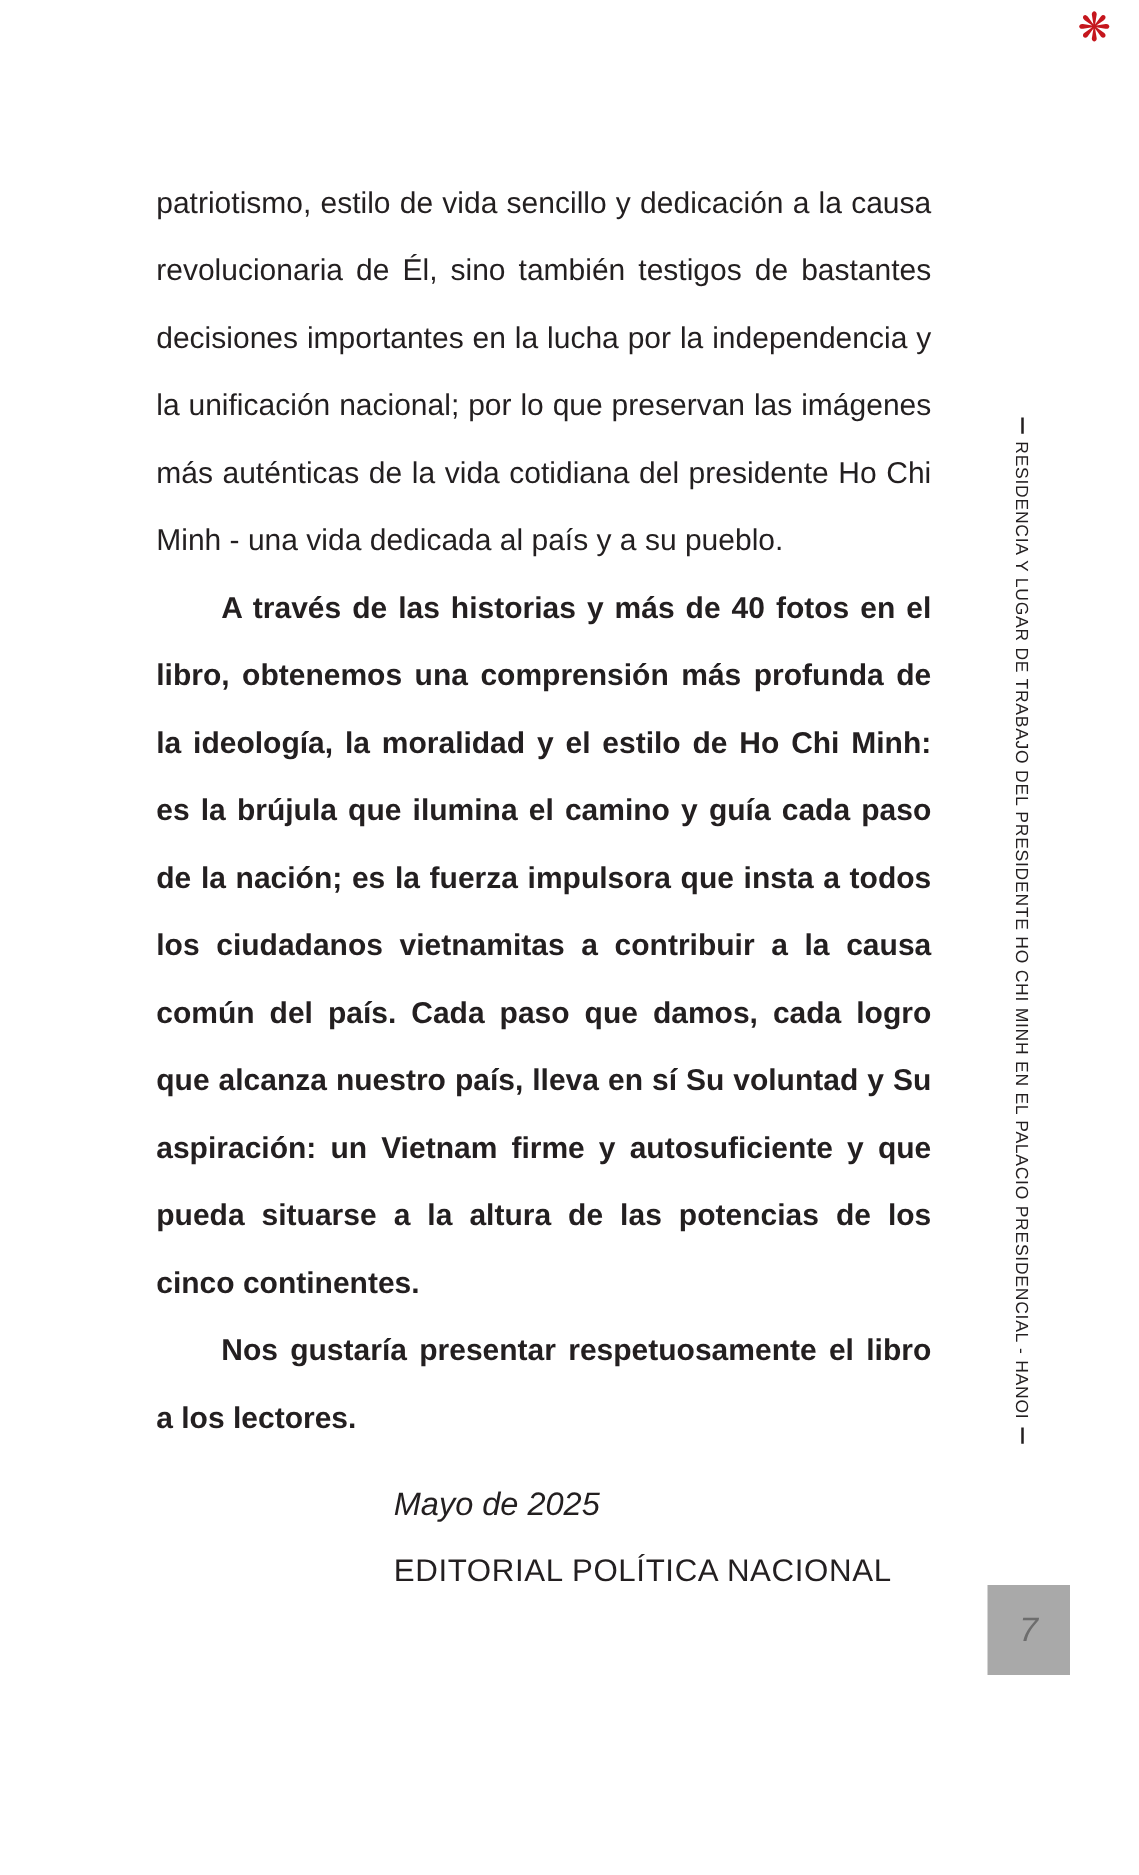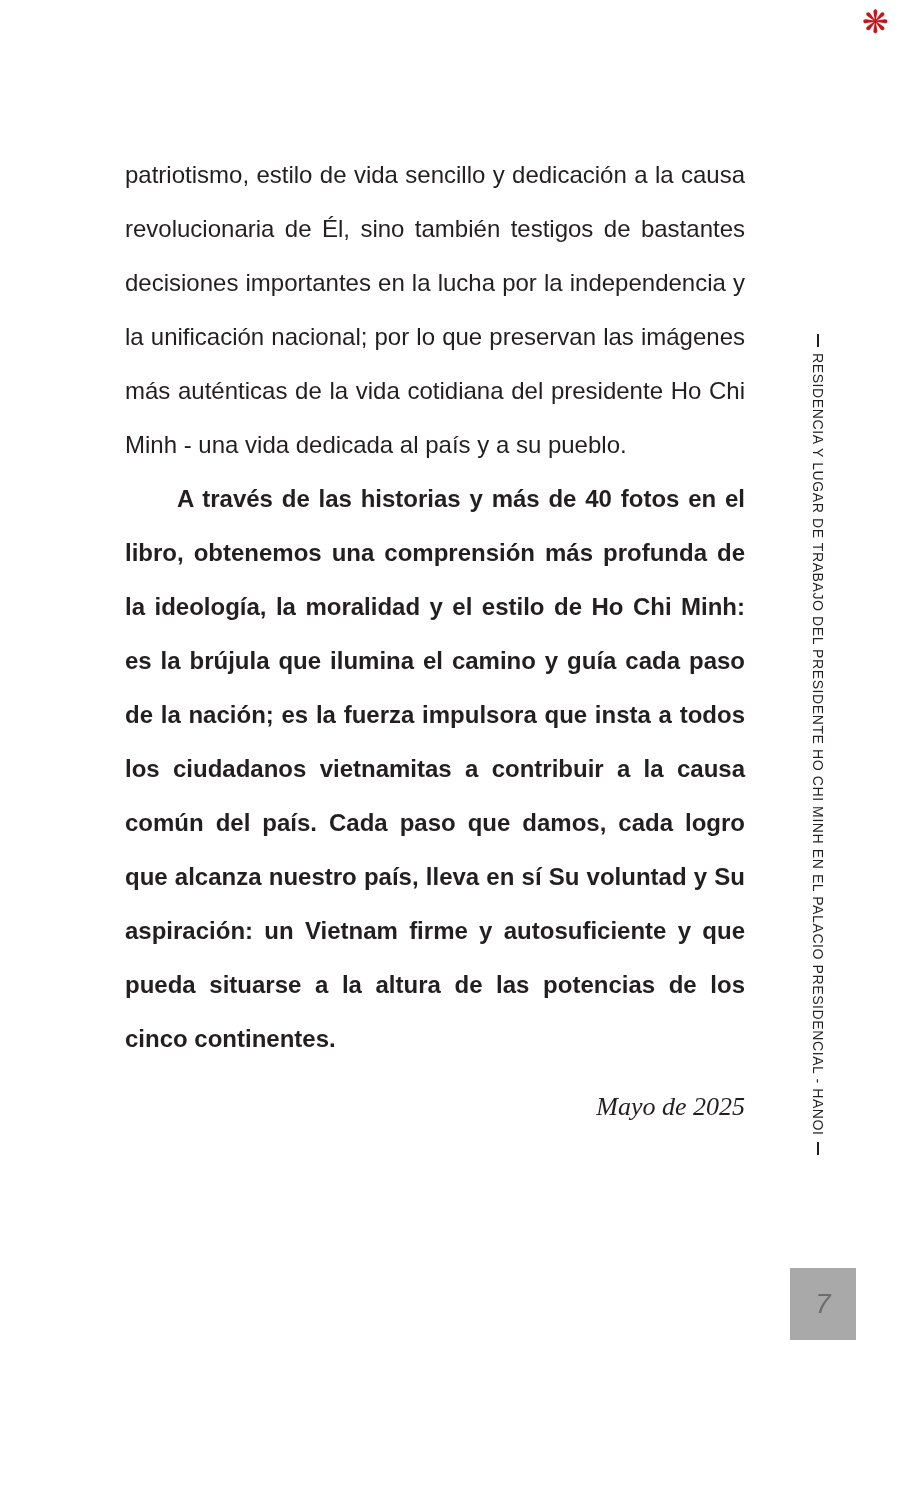--- a/index.html
+++ b/index.html
@@ -17,35 +17,34 @@
   .flower {
     position: absolute;
     top: 6px;
     left: 862px;
     font-size: 32px;
     line-height: 1;
     color: #c5161d;
   }
   .main-text {
     position: absolute;
-    top: 148px;
+    top: 136px;
     left: 125px;
     width: 620px;
     font-size: 24px;
     line-height: 54px;
     text-align: justify;
   }
   .main-text p { margin: 0; }
   .main-text p.indented { text-indent: 52px; font-weight: bold; }
   .signature {
     margin-top: 14px;
     width: 430px;
     margin-left: 190px;
-    text-align: right;
-    font-family: Liberation Serif, serif;
+    text-align: left;
   }
   .date-line {
     font-style: italic;
     font-size: 26px;
     line-height: 54px;
   }
   .publisher-line {
     font-size: 25px;
     line-height: 54px;
     letter-spacing: 0.5px;
@@ -93,23 +92,25 @@
 </head>
 <body>
 
 <div class="page">
 
   <div class="flower">❋</div>
 
   <div class="main-text">
     <p>patriotismo, estilo de vida sencillo y dedicación a la causa revolucionaria de Él, sino también testigos de bastantes decisiones importantes en la lucha por la independencia y la unificación nacional; por lo que preservan las imágenes más auténticas de la vida cotidiana del presidente Ho Chi Minh - una vida dedicada al país y a su pueblo.</p>
     <p class="indented">A través de las historias y más de 40 fotos en el libro, obtenemos una comprensión más profunda de la ideología, la moralidad y el estilo de Ho Chi Minh: es la brújula que ilumina el camino y guía cada paso de la nación; es la fuerza impulsora que insta a todos los ciudadanos vietnamitas a contribuir a la causa común del país. Cada paso que damos, cada logro que alcanza nuestro país, lleva en sí Su voluntad y Su aspiración: un Vietnam firme y autosuficiente y que pueda situarse a la altura de las potencias de los cinco continentes.</p>
+    <p class="indented">Nos gustaría presentar respetuosamente el libro a los lectores.</p>
 
     <div class="signature">
       <div class="date-line">Mayo de 2025</div>
+      <div class="publisher-line">EDITORIAL POLÍTICA NACIONAL</div>
     </div>
   </div>
 
   <div class="vertical-sidebar">
     <div class="v-rule"></div>
     <div class="v-text">RESIDENCIA Y LUGAR DE TRABAJO DEL PRESIDENTE HO CHI MINH EN EL PALACIO PRESIDENCIAL - HANOI</div>
     <div class="v-rule"></div>
   </div>
 
   <div class="page-number-box">

